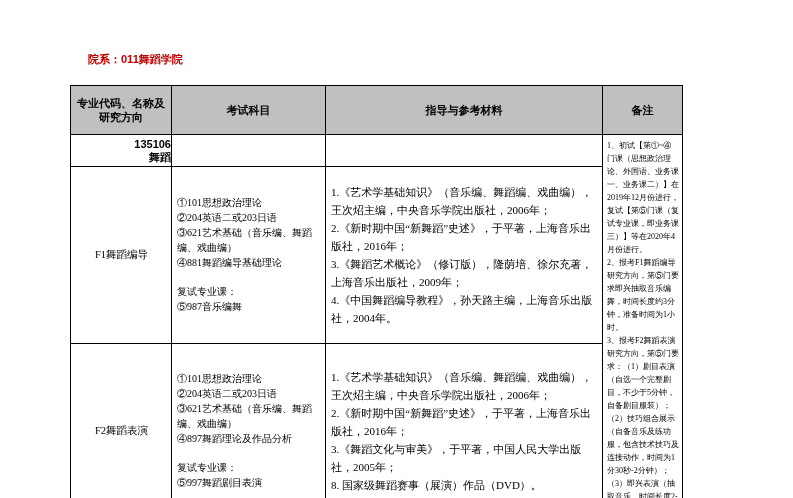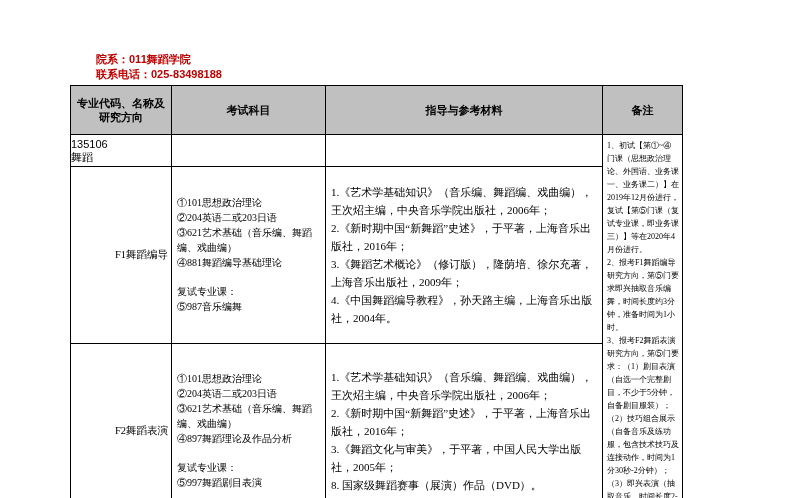--- a/index.html
+++ b/index.html
@@ -13,21 +13,20 @@
   }
   .top-info {
     position: absolute;
     left: 88px; top: 52px;
     font-family: "Liberation Sans", "DejaVu Sans", sans-serif;
     font-weight: bold;
     font-size: 11px;
     line-height: 15px;
     color: #c00000;
     white-space: nowrap;
-    margin-left: 8px;
   }
   table.doc-table {
     position: absolute;
     left: 70px; top: 85px;
     border-collapse: collapse;
     table-layout: fixed;
     width: 612px;
   }
   .doc-table col.c1 { width: 101px; }
   .doc-table col.c2 { width: 154px; }
@@ -44,30 +43,30 @@
     font-size: 11px;
     line-height: 14px;
     text-align: center;
     height: 49px;
     padding: 2px 6px;
   }
   tr.code-row { height: 29px; }
   tr.dir-row-1 { height: 159px; }
   tr.dir-row-2 { height: 158px; }
   td.code-cell {
-    text-align: left;
+    text-align: right;
     font-family: "Liberation Sans", "DejaVu Sans", sans-serif;
-    font-weight: normal;
+    font-weight: bold;
     font-size: 11px;
     line-height: 13px;
   }
   td.direction-cell {
     font-size: 10.5px;
     padding: 2px 3px 2px 4px;
-    text-align: right;
+    text-align: center;
   }
   td.subjects-cell {
     font-size: 10px;
     line-height: 15px;
     padding: 2px 4px 2px 5px;
   }
   td.references-cell {
     font-size: 11px;
     line-height: 18px;
     padding: 2px 4px 2px 5px;
@@ -78,21 +77,20 @@
     line-height: 13px;
     padding: 4px 3px 2px 4px;
   }
   .spacer-line { height: 14px; }
 </style>
 </head>
 <body>
 
 <div class="top-info">
   <div>院系：011舞蹈学院</div>
-  <div>联系电话：025-83498188</div>
 </div>
 
 <table class="doc-table">
   <colgroup>
     <col class="c1">
       <col class="c2">
       <col class="c3">
       <col class="c4">
   </colgroup>
   <thead>

